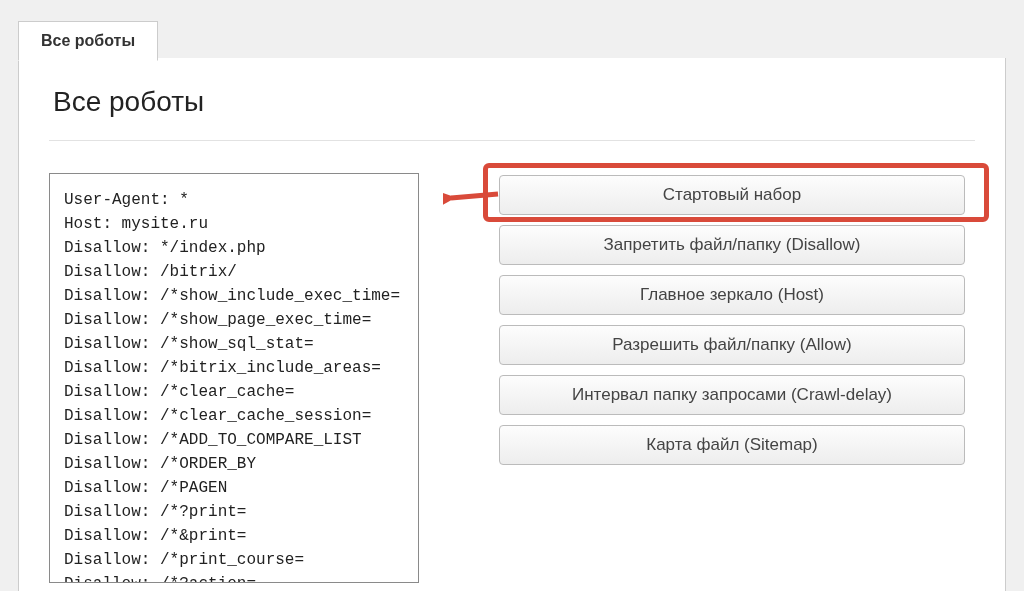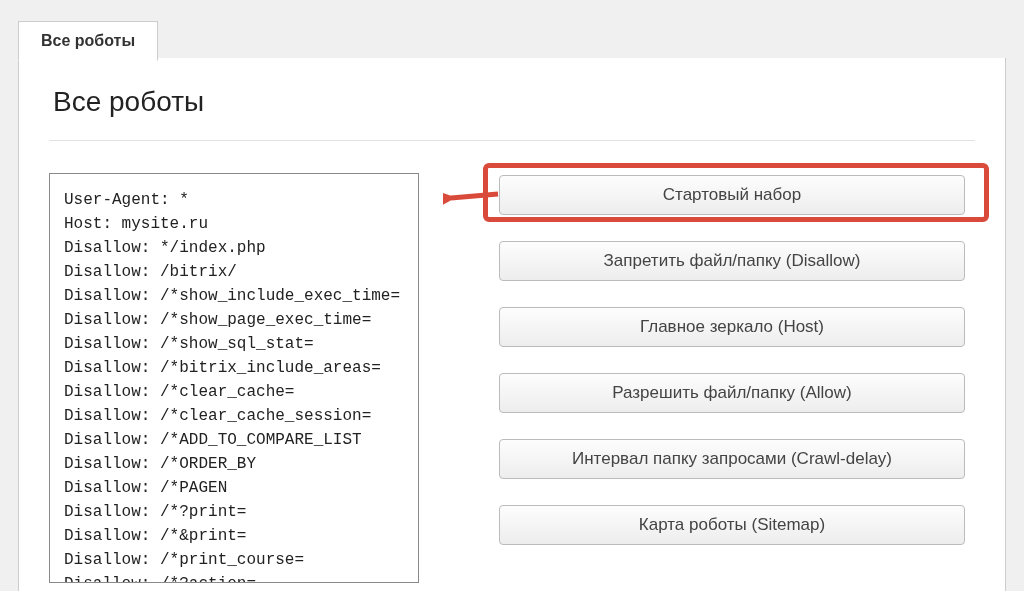--- a/index.html
+++ b/index.html
@@ -60,21 +60,21 @@
       line-height: 1.5;
       white-space: pre;
       color: #222;
       resize: none;
       overflow: hidden;
     }
     .buttons-col {
       flex: 1;
       display: flex;
       flex-direction: column;
-      gap: 26px;
+      gap: 10px;
       padding-left: 60px;
       padding-right: 10px;
       padding-top: 2px;
     }
     .action-btn {
       display: flex;
       align-items: center;
       justify-content: center;
       height: 40px;
       border: 1px solid #bbb;
@@ -137,21 +137,21 @@
 Disallow: /*&amp;print=
 Disallow: /*print_course=
 Disallow: /*?action=</textarea>
 
       <div class="buttons-col">
         <button class="action-btn">Стартовый набор</button>
         <button class="action-btn">Запретить файл/папку (Disallow)</button>
         <button class="action-btn">Главное зеркало (Host)</button>
         <button class="action-btn">Разрешить файл/папку (Allow)</button>
         <button class="action-btn">Интервал папку запросами (Crawl-delay)</button>
-        <button class="action-btn">Карта роботы (Sitemap)</button>
+        <button class="action-btn">Карта файл (Sitemap)</button>
       </div>
 
       <div class="highlight-box"></div>
       <svg class="arrow" width="60" height="26">
         <defs>
           <marker id="ah" markerWidth="10" markerHeight="10" refX="2" refY="5" orient="auto">
             <path d="M10,1 L1,5 L10,9 Z" fill="#d94a3a"></path>
           </marker>
         </defs>
         <line x1="55" y1="11" x2="8" y2="15" stroke="#d94a3a" stroke-width="5" marker-end="url(#ah)"></line>

